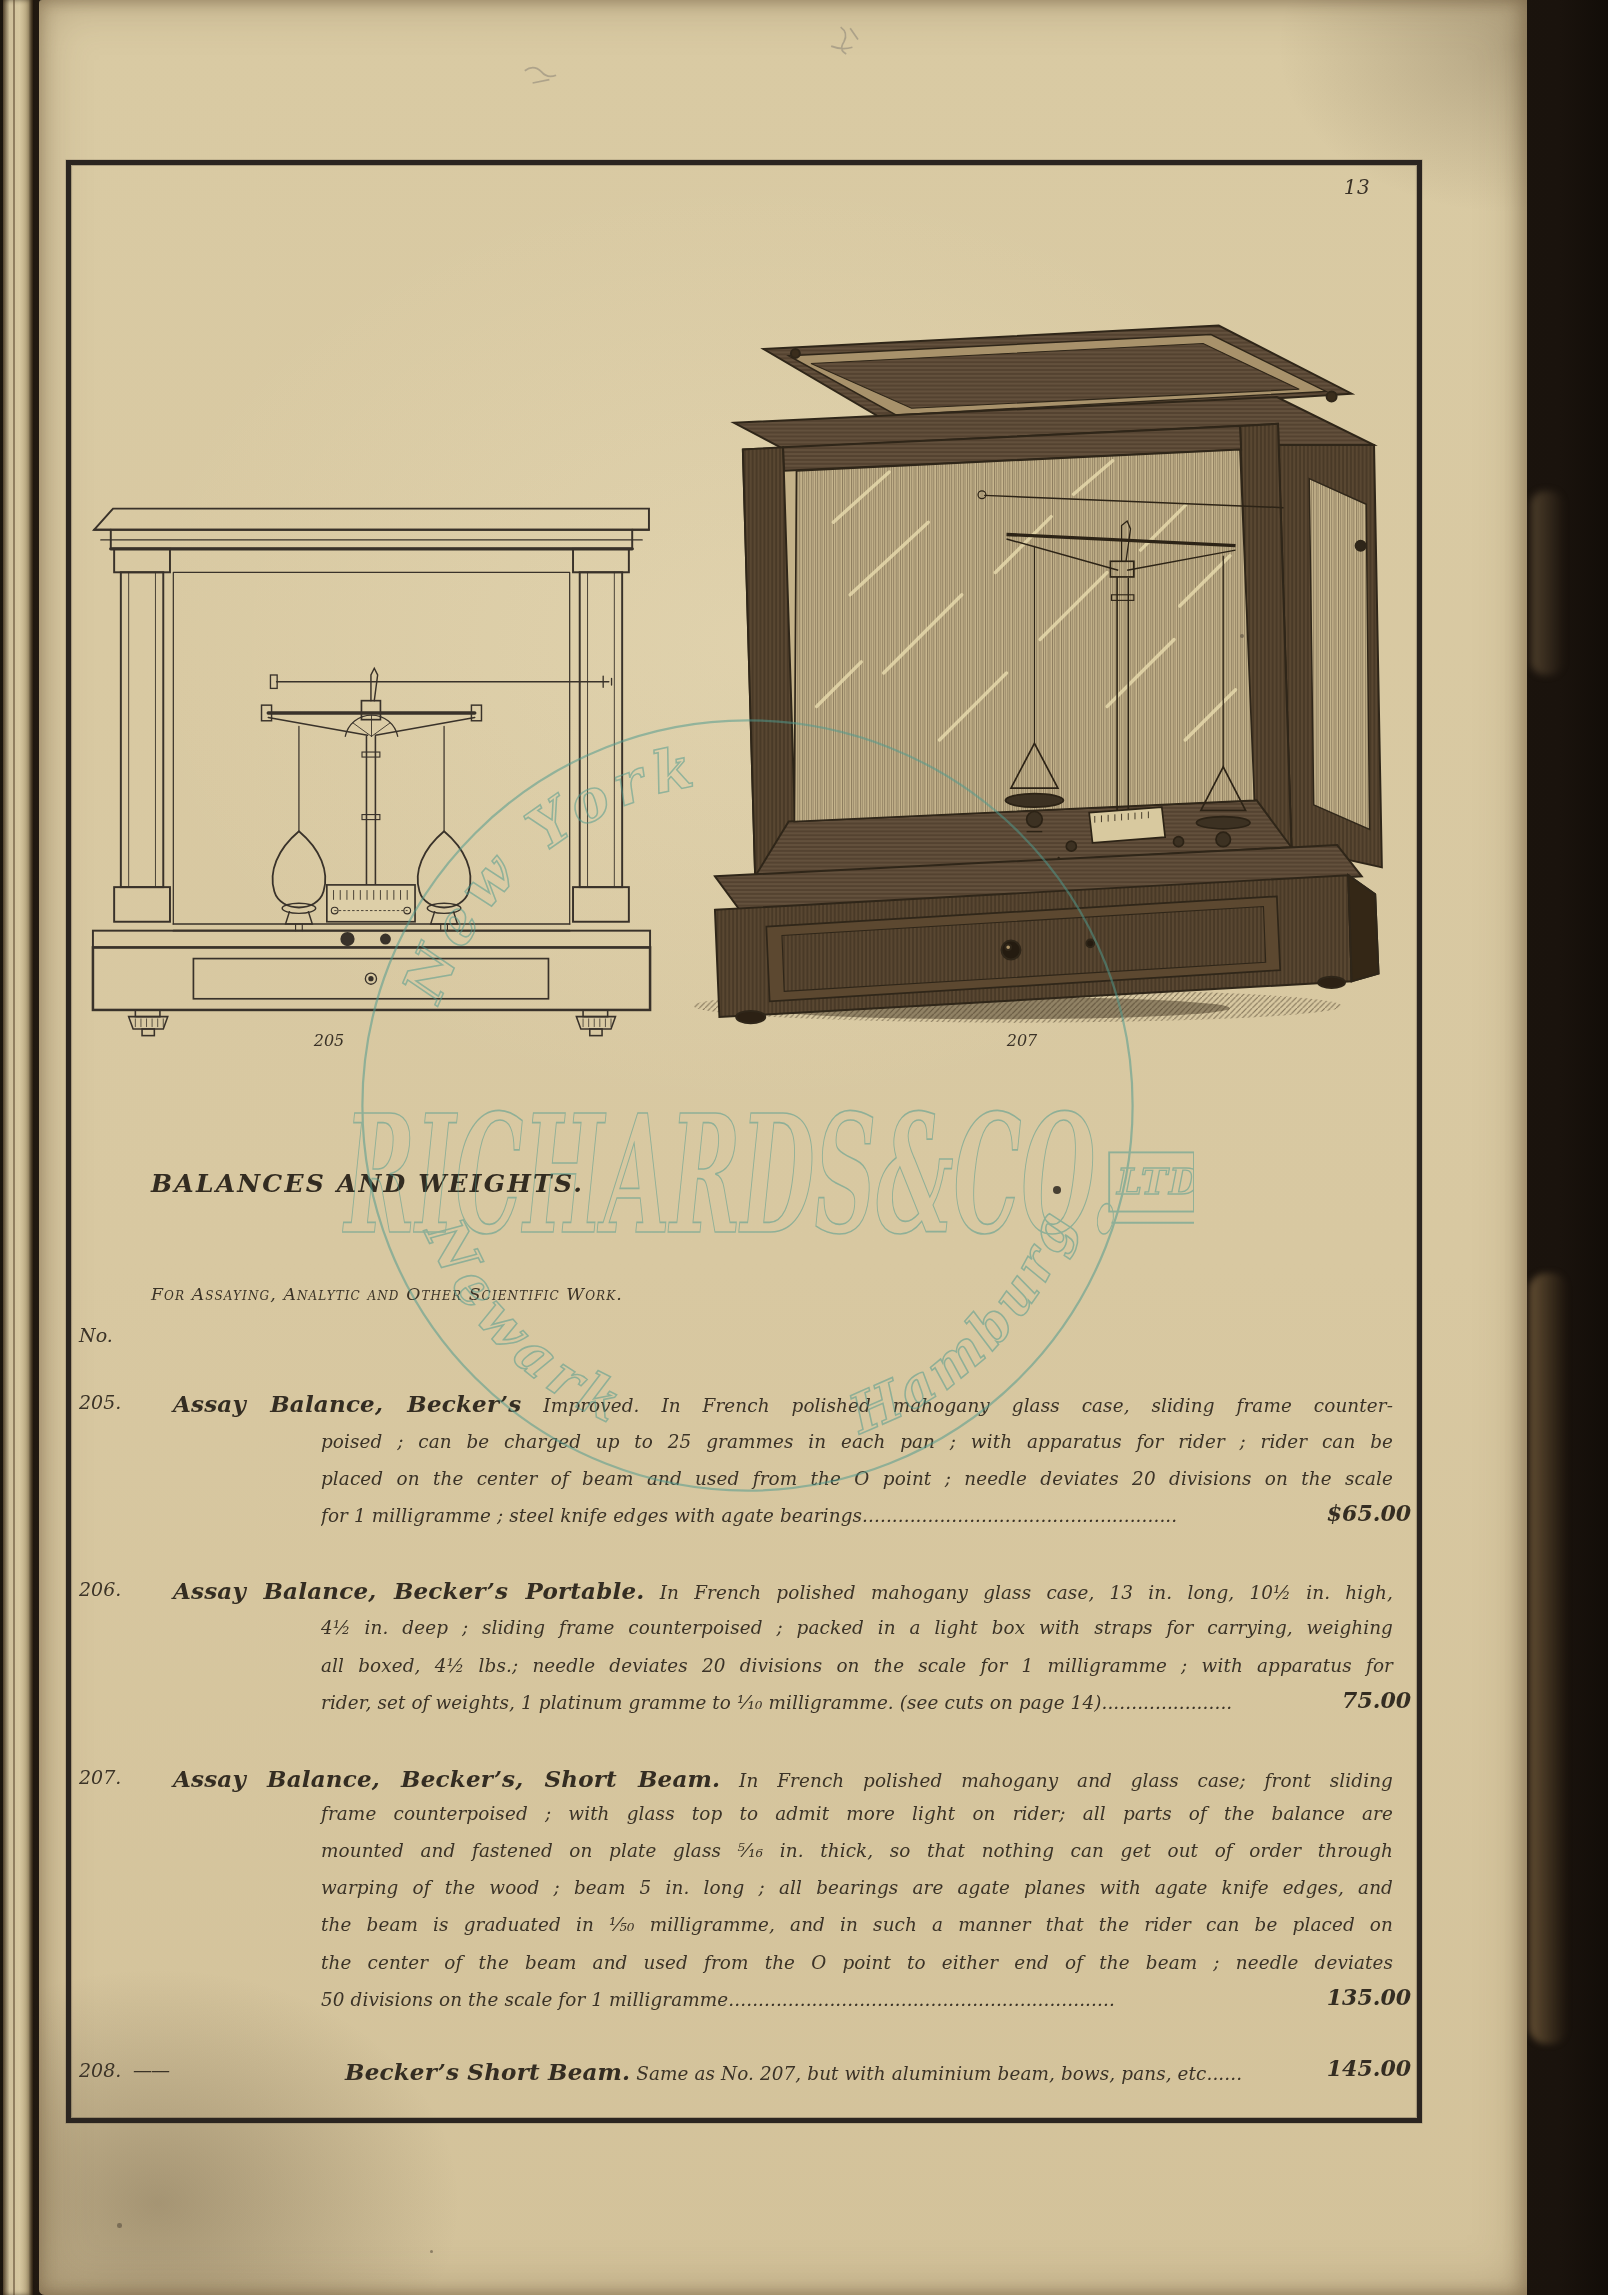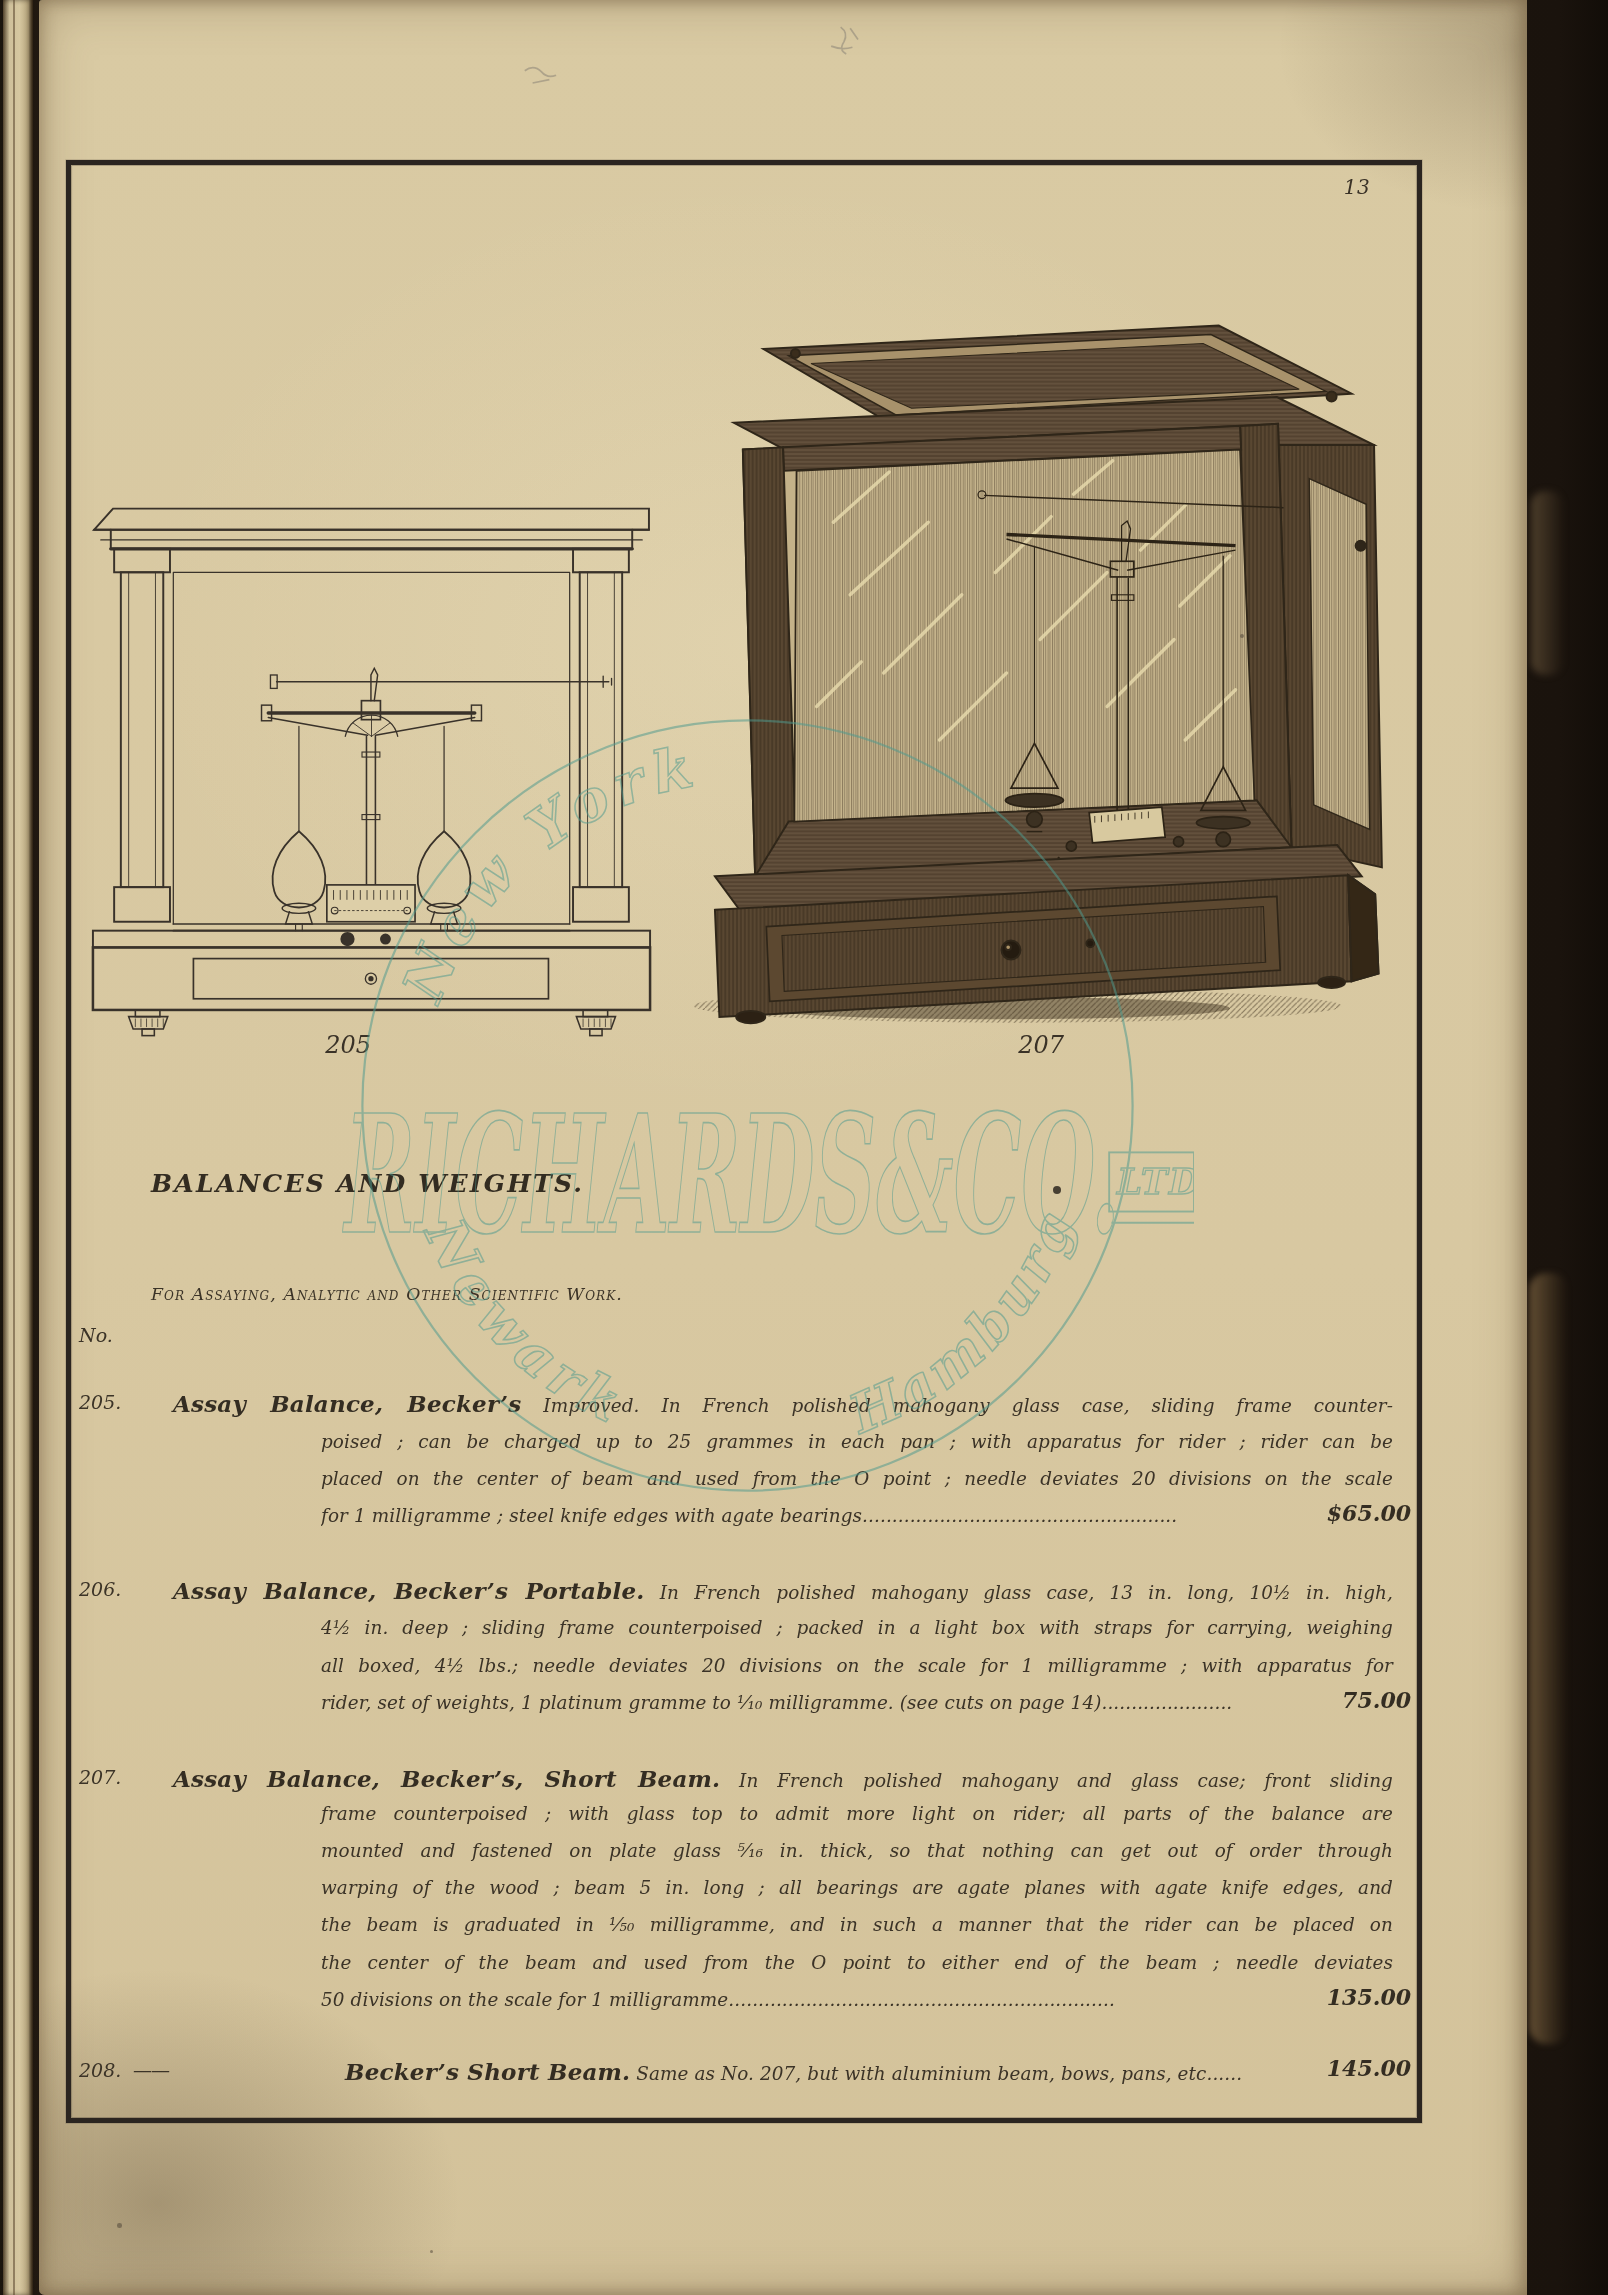--- a/index.html
+++ b/index.html
@@ -54,21 +54,21 @@
   .l1{left:134px;width:1220px;text-align:justify;text-align-last:justify;}
   .cont{left:282px;width:1072px;text-align:justify;text-align-last:justify;}
   .dots{text-align:left;text-align-last:left;white-space:nowrap;width:auto;overflow:hidden;max-width:1064px;}
   .blead{font-weight:700;font-size:23px;letter-spacing:0.2px;color:#342d22;}
   .inum{position:absolute;left:40px;font-size:19px;color:#3b3327;}
   .dash{position:absolute;left:94px;font-size:19px;color:#3b3327;letter-spacing:-1.1px;}
   .price{position:absolute;left:1198px;width:174px;text-align:right;
     font-size:22px;font-weight:700;color:#342d22;}
   .b208{left:306px;width:auto;white-space:nowrap;text-align:center;text-align-last:left;}
   
-  .figcap{position:absolute;font-size:24px;color:#3a3227;width:84px;text-align:right;}
+  .figcap{position:absolute;font-size:16px;color:#3a3227;width:84px;text-align:center;}
   
   .stamp{left:262px;top:659px;width:893px;height:893px;opacity:.52;pointer-events:none;}
   .inkdot{left:1014px;top:1186px;width:8.4px;height:8.4px;border-radius:50%;background:#373026;opacity:.9;}
   .speck{position:absolute;border-radius:50%;background:#4a4034;opacity:.5;}
 </style>
 </head>
 <body>
 
 <div class="abs backdrop"></div>
 <div class="abs prev-page"></div>

